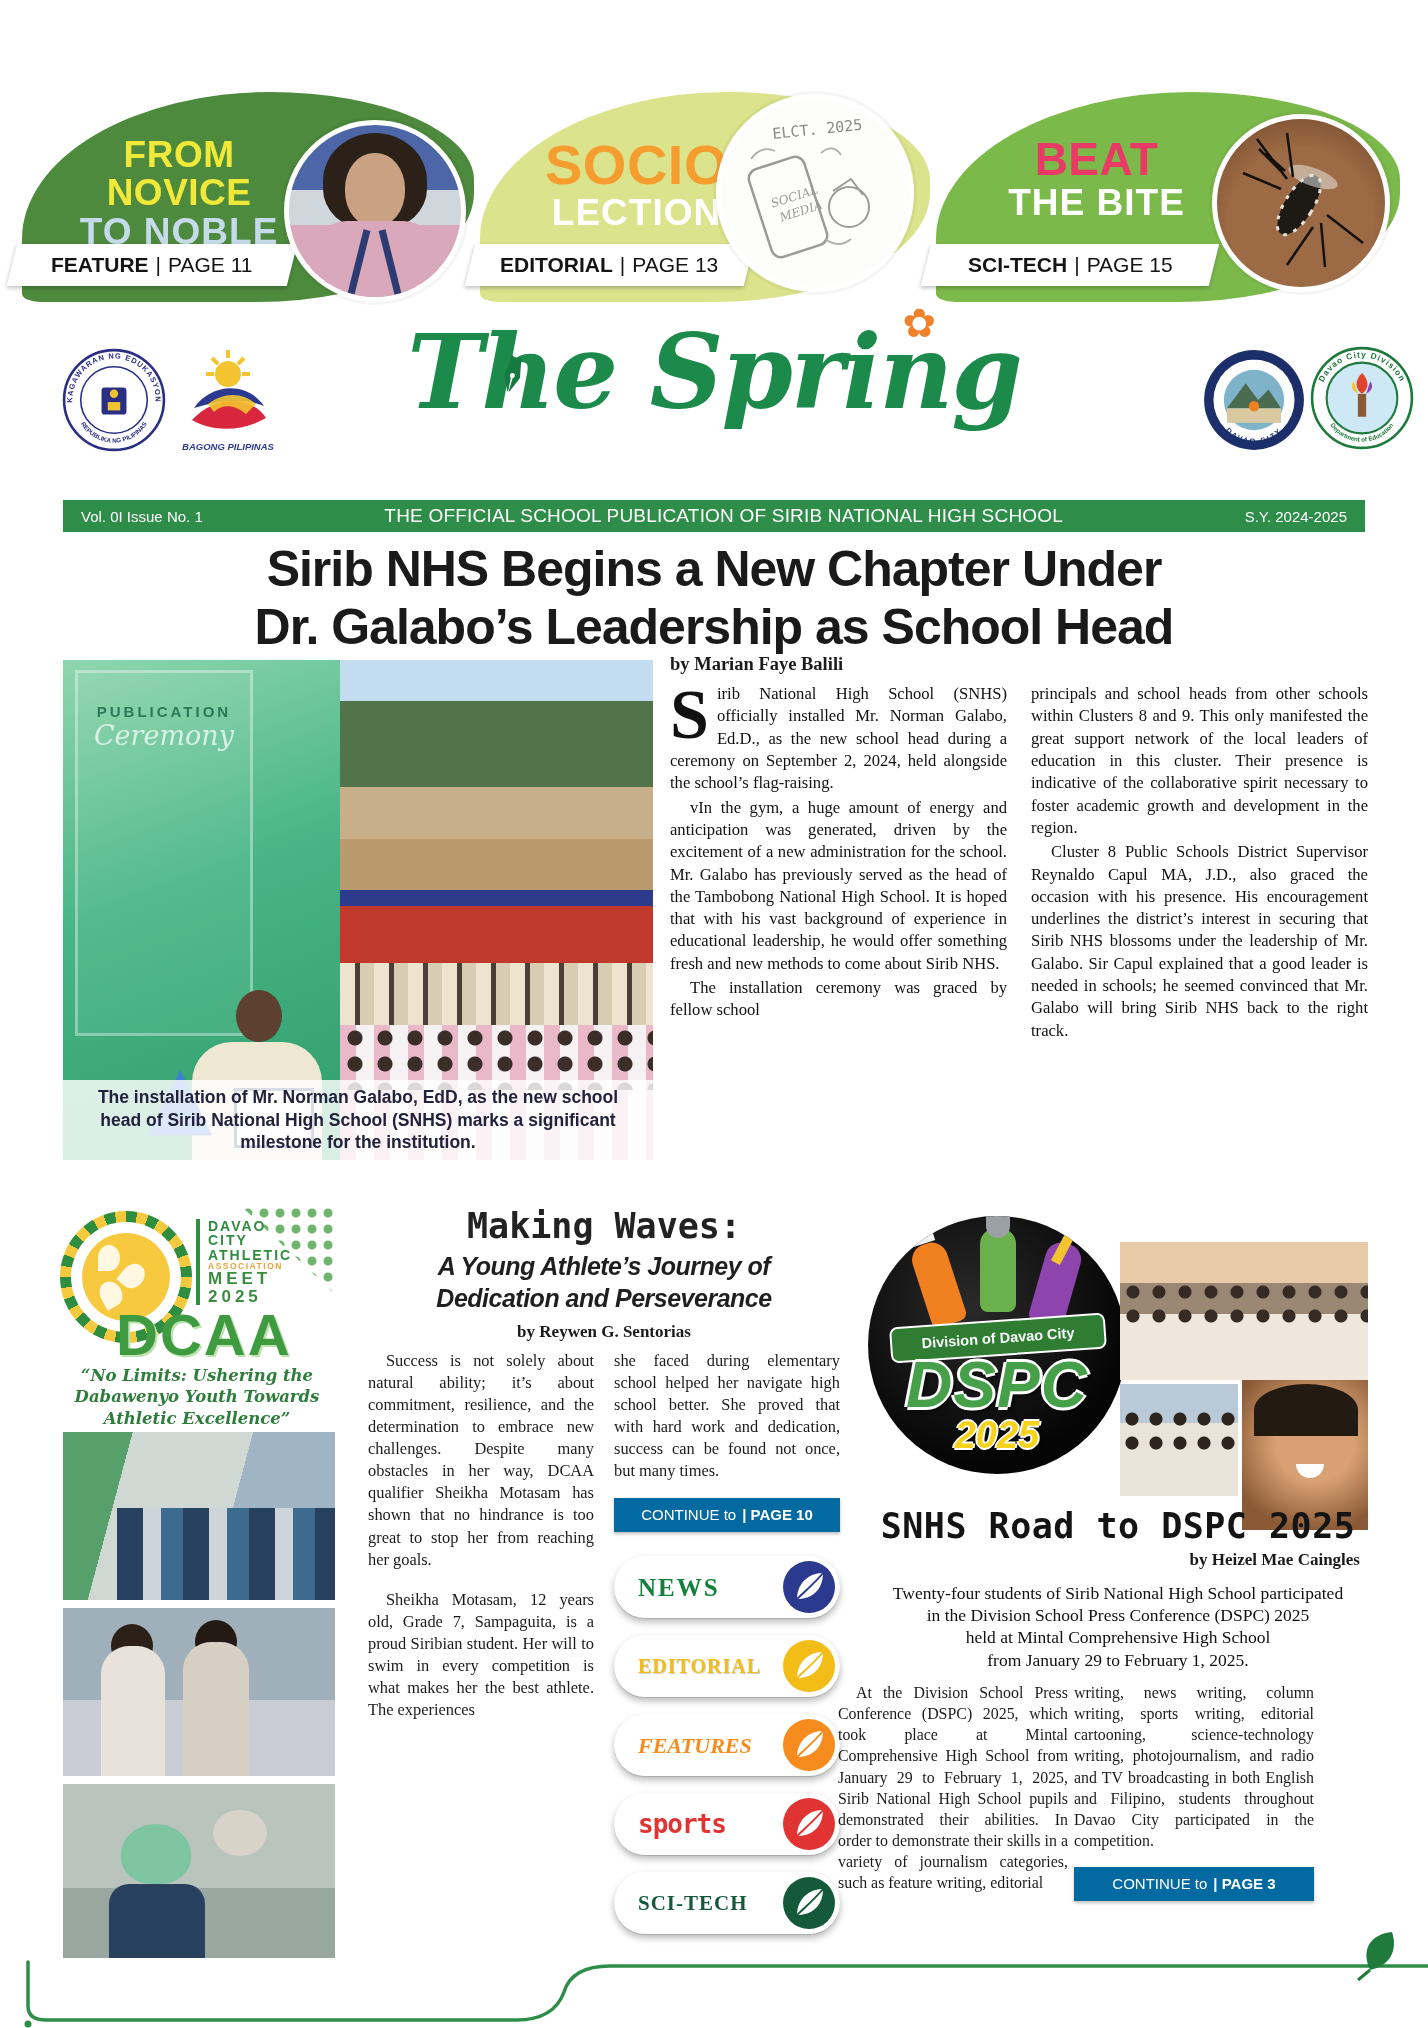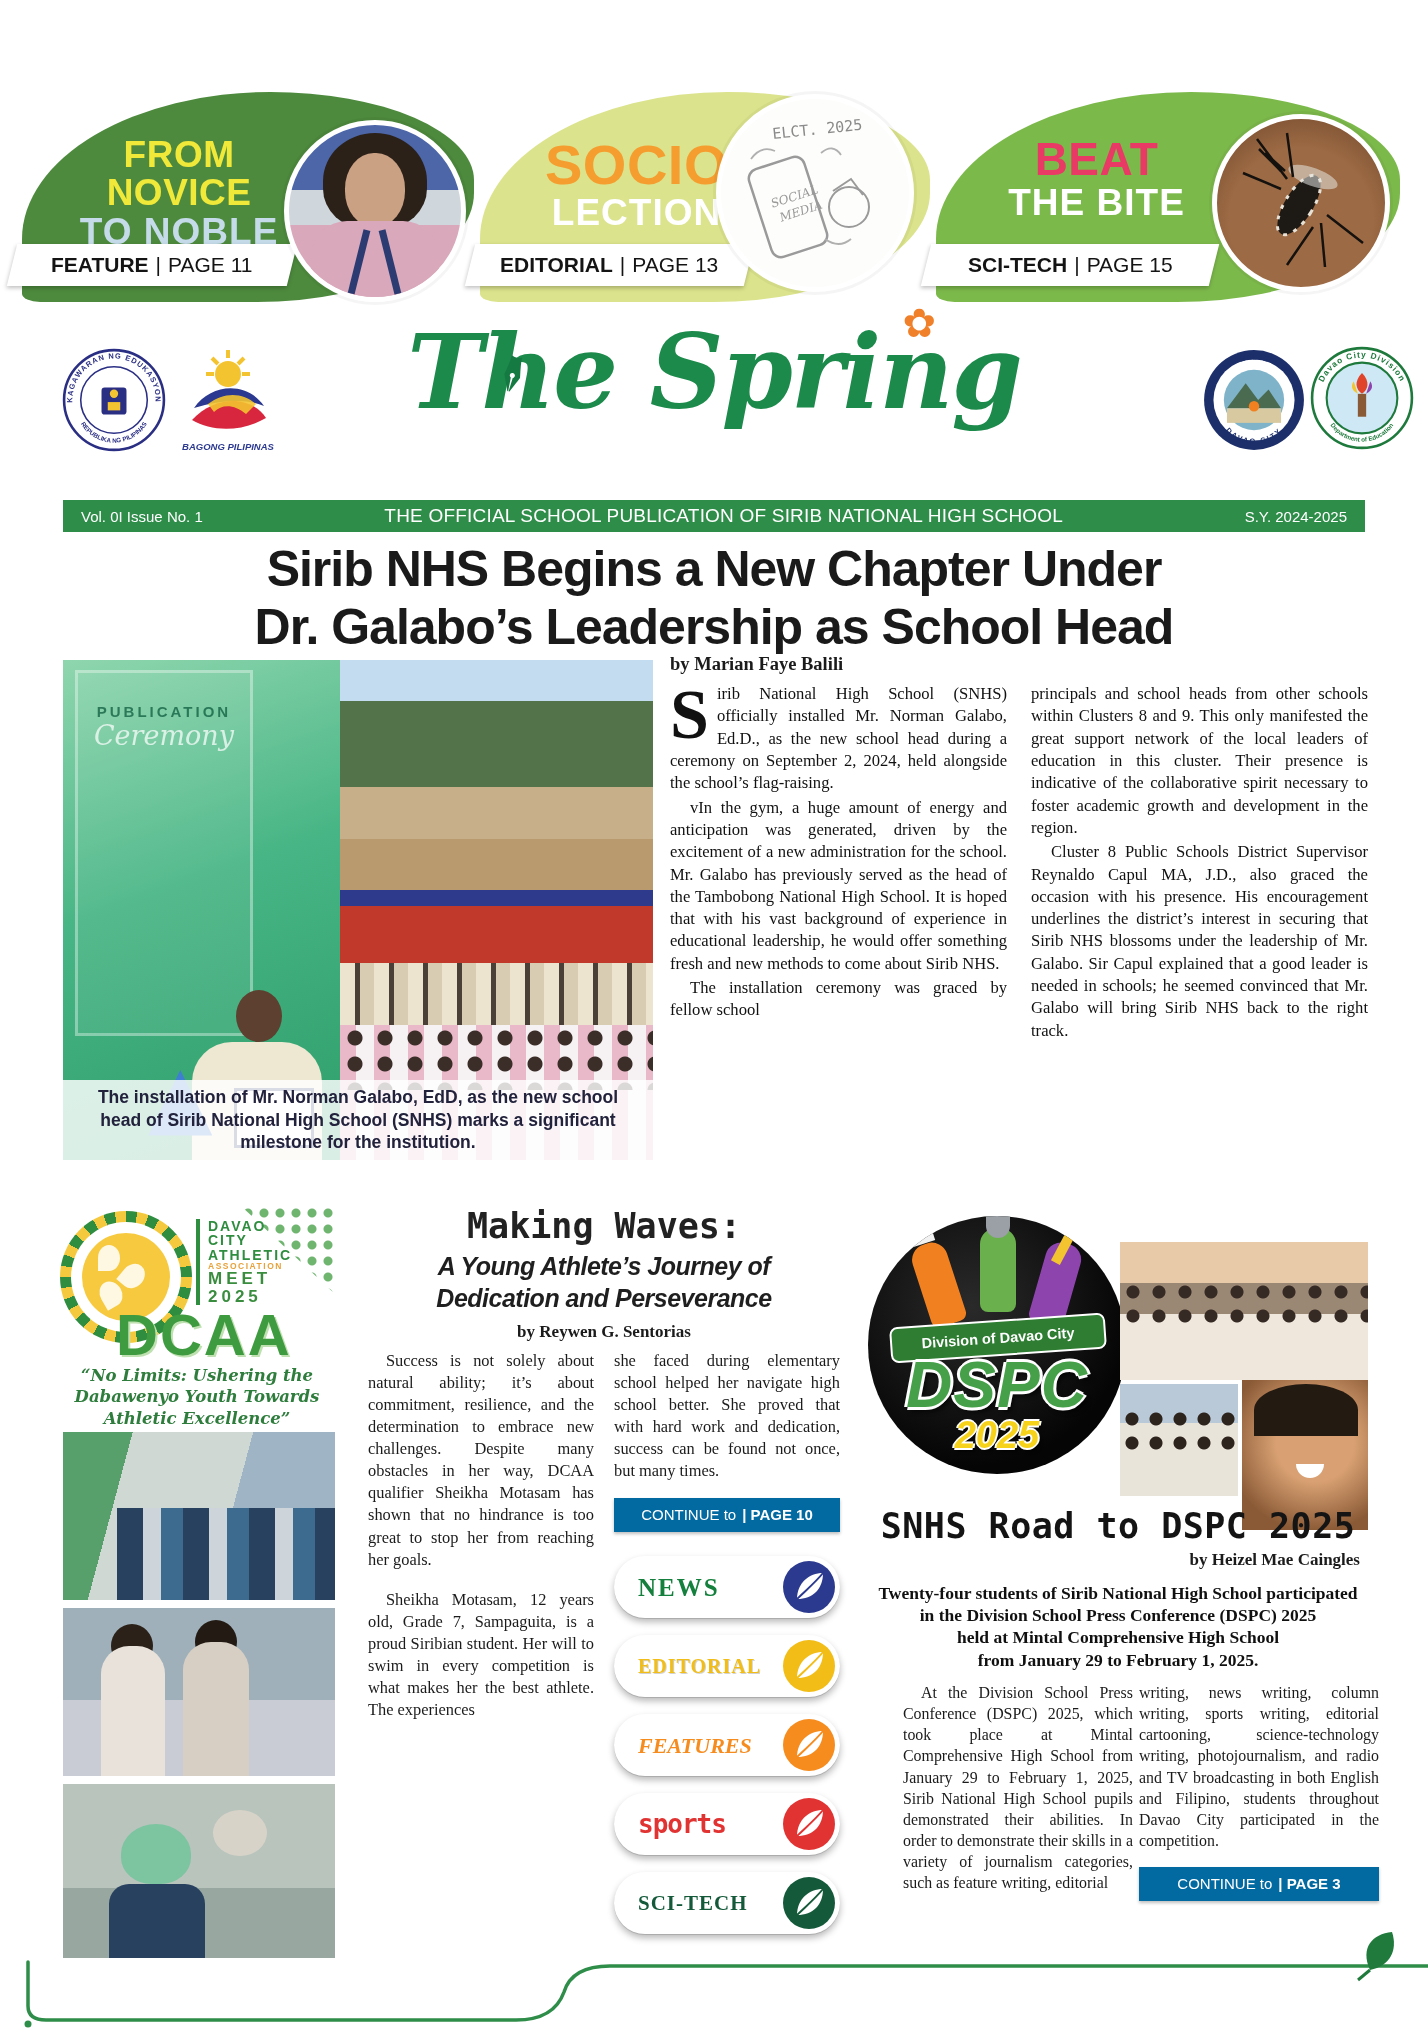--- a/index.html
+++ b/index.html
@@ -190,22 +190,22 @@
   #dp3{left:374px;top:168px;width:126px;height:150px;
       background:radial-gradient(circle at 58% 42%,#d9a173 0 34%,#8a5a36 78%)}
   #dp3 .hair{position:absolute;left:12px;top:4px;width:104px;height:52px;border-radius:50% 50% 0 0;background:#231a12}
   #dp3 .smile{position:absolute;left:54px;top:84px;width:28px;height:14px;border-radius:0 0 20px 20px;background:#fff}
   #dspc-headline{position:absolute;left:868px;top:1506px;width:500px;text-align:center;
       font-weight:900;font-size:35px;letter-spacing:.5px;color:#141414;
       font-family:"DejaVu Sans Mono",monospace}
   #dspc-byline{position:absolute;left:868px;top:1550px;width:492px;text-align:right;
       font-family:"Liberation Serif",serif;font-weight:700;font-size:17px}
   #dspc-intro{position:absolute;left:868px;top:1582px;width:500px;text-align:center;
-      font-family:"Liberation Serif",serif;font-weight:700;font-size:17.5px;line-height:1.27;color:#101010}
-  #dspc-cols{position:absolute;left:903px;top:1682px;width:492px;display:flex;gap:6px}
+      font-family:"Liberation Serif",serif;font-weight:400;font-size:17.5px;line-height:1.27;color:#101010}
+  #dspc-cols{position:absolute;left:838px;top:1682px;width:492px;display:flex;gap:6px}
   .dspc-col{font-family:"Liberation Serif",serif;font-size:15.9px;line-height:1.33;text-align:justify}
   .dspc-col p{margin:0;text-indent:18px}
   #dspc-c1{width:230px} #dspc-c2{width:240px}
 
   
   #bottom-curve{position:absolute;left:0;top:1932px;width:1428px;height:96px}
 </style>
 </head>
 <body>
 

